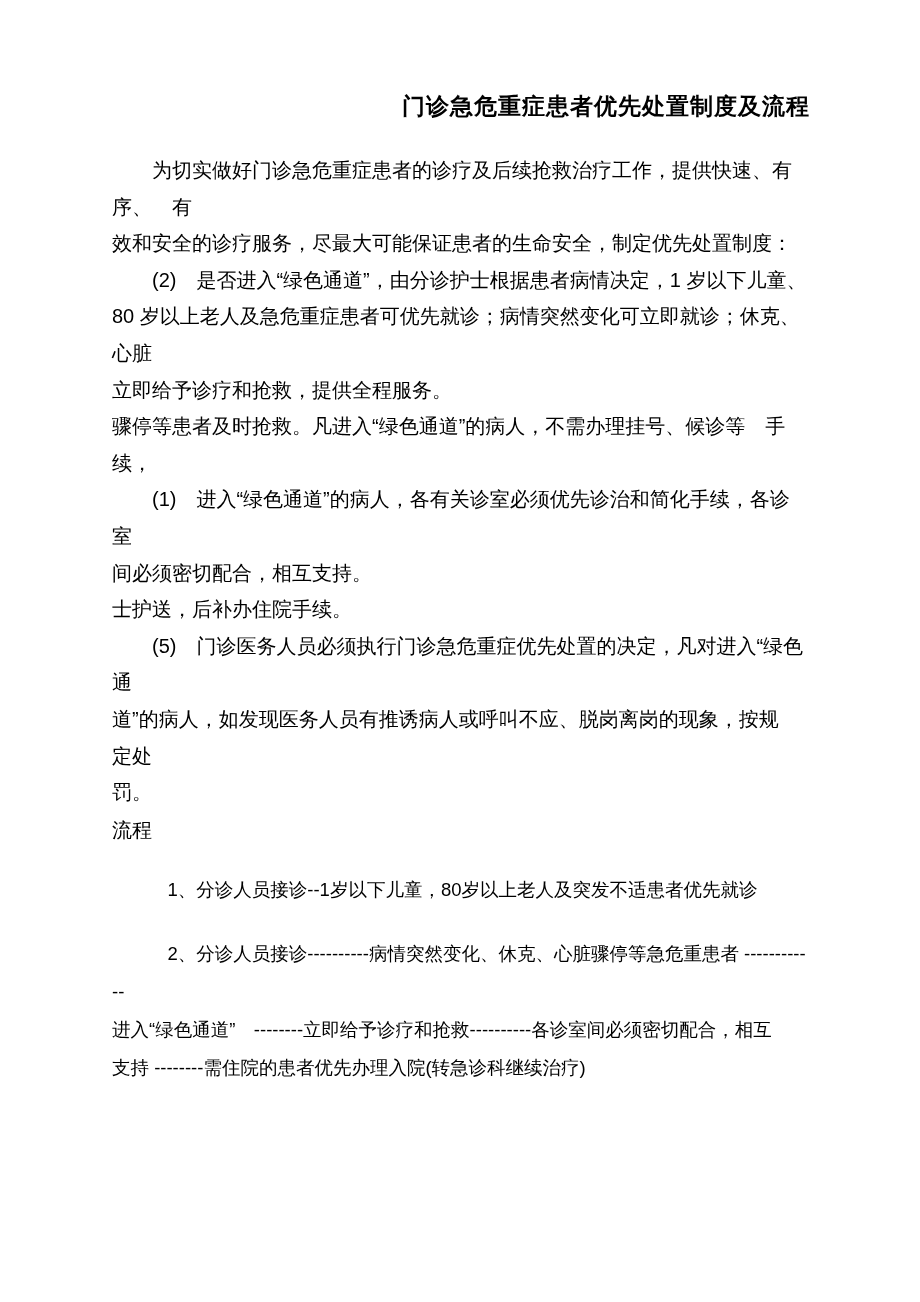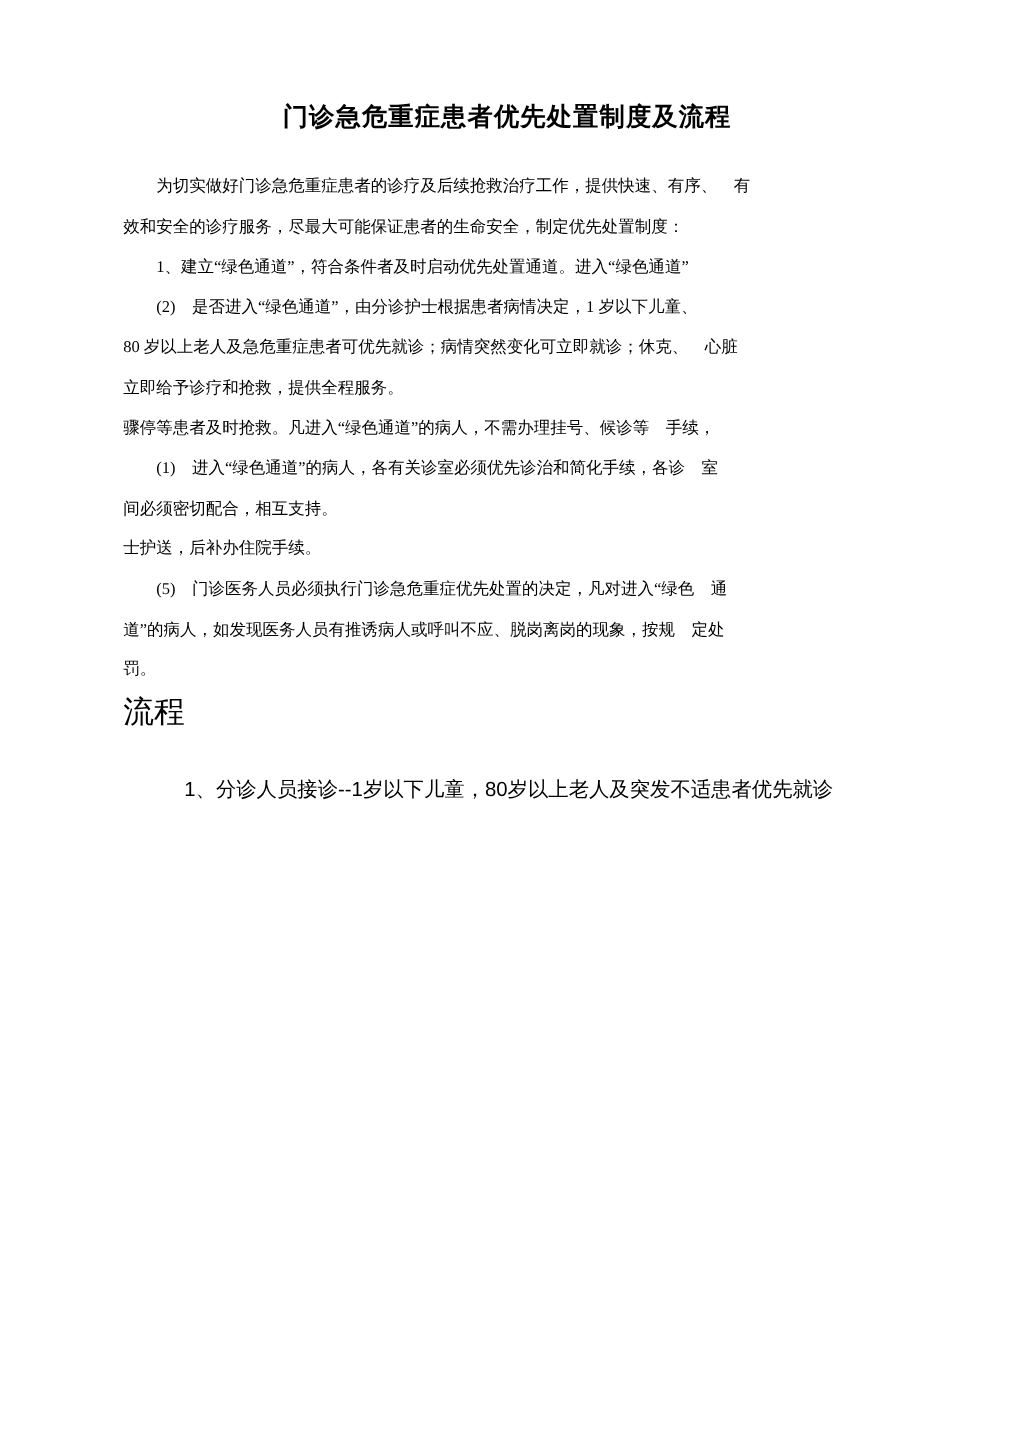--- a/index.html
+++ b/index.html
@@ -14,44 +14,43 @@
     background: #ffffff;
     overflow: hidden;
     font-family: "Liberation Sans", "DejaVu Sans", sans-serif;
     color: #000000;
   }
   .content {
     padding: 90px 110px 0 112px;
   }
   .doc-title {
     margin: 0;
-    text-align: center;
+    text-align: right;
     font-size: 23px;
     font-weight: 700;
     line-height: 32px;
     letter-spacing: 1px;
   }
   .doc-body {
     margin-top: 30px;
   }
   .doc-body .line {
-    font-size: 15px;
+    font-size: 20px;
     line-height: 36.6px;
     white-space: pre-wrap;
     word-break: break-all;
-    font-family: Liberation Serif, serif;
   }
   .flow-heading {
     margin: 4px 0 0 0;
-    font-size: 28px;
+    font-size: 20px;
     font-weight: 500;
     line-height: 30px;
   }
   .flow-section .para {
-    margin-top: 37px;
+    margin-top: 26px;
   }
   .flow-section .line {
     font-size: 18.5px;
     line-height: 38px;
     white-space: pre-wrap;
     word-break: break-all;
   }
 </style>
 </head>
 <body>
@@ -59,21 +58,20 @@
 <div class="page">
   <div class="content">
     <h1 class="doc-title">门诊急危重症患者优先处置制度及流程</h1>
 
     <div class="doc-body">
         <div class="para">
           <div class="line">　　为切实做好门诊急危重症患者的诊疗及后续抢救治疗工作，提供快速、有序、　有</div>
           <div class="line">效和安全的诊疗服务，尽最大可能保证患者的生命安全，制定优先处置制度：</div>
         </div>
         <div class="para">
-          <div class="line">　　1、建立“绿色通道”，符合条件者及时启动优先处置通道。进入“绿色通道”</div>
         </div>
         <div class="para">
           <div class="line">　　(2)　是否进入“绿色通道”，由分诊护士根据患者病情决定，1 岁以下儿童、</div>
           <div class="line">80 岁以上老人及急危重症患者可优先就诊；病情突然变化可立即就诊；休克、　心脏</div>
           <div class="line">立即给予诊疗和抢救，提供全程服务。</div>
           <div class="line">骤停等患者及时抢救。凡进入“绿色通道”的病人，不需办理挂号、候诊等　手续，</div>
         </div>
         <div class="para">
           <div class="line">　　(1)　进入“绿色通道”的病人，各有关诊室必须优先诊治和简化手续，各诊　室</div>
           <div class="line">间必须密切配合，相互支持。</div>
@@ -87,15 +85,20 @@
           <div class="line">罚。</div>
         </div>
       </div>
 
     <h2 class="flow-heading">流程</h2>
 
     <div class="flow-section">
         <div class="para">
           <div class="line">　　　1、分诊人员接诊--1岁以下儿童，80岁以上老人及突发不适患者优先就诊</div>
         </div>
+        <div class="para">
+          <div class="line">　　　2、分诊人员接诊----------病情突然变化、休克、心脏骤停等急危重患者 ------------</div>
+          <div class="line">进入“绿色通道”　--------立即给予诊疗和抢救----------各诊室间必须密切配合，相互</div>
+          <div class="line">支持 --------需住院的患者优先办理入院(转急诊科继续治疗)</div>
+        </div>
       </div>
   </div>
 </div>
 
 </body></html>

